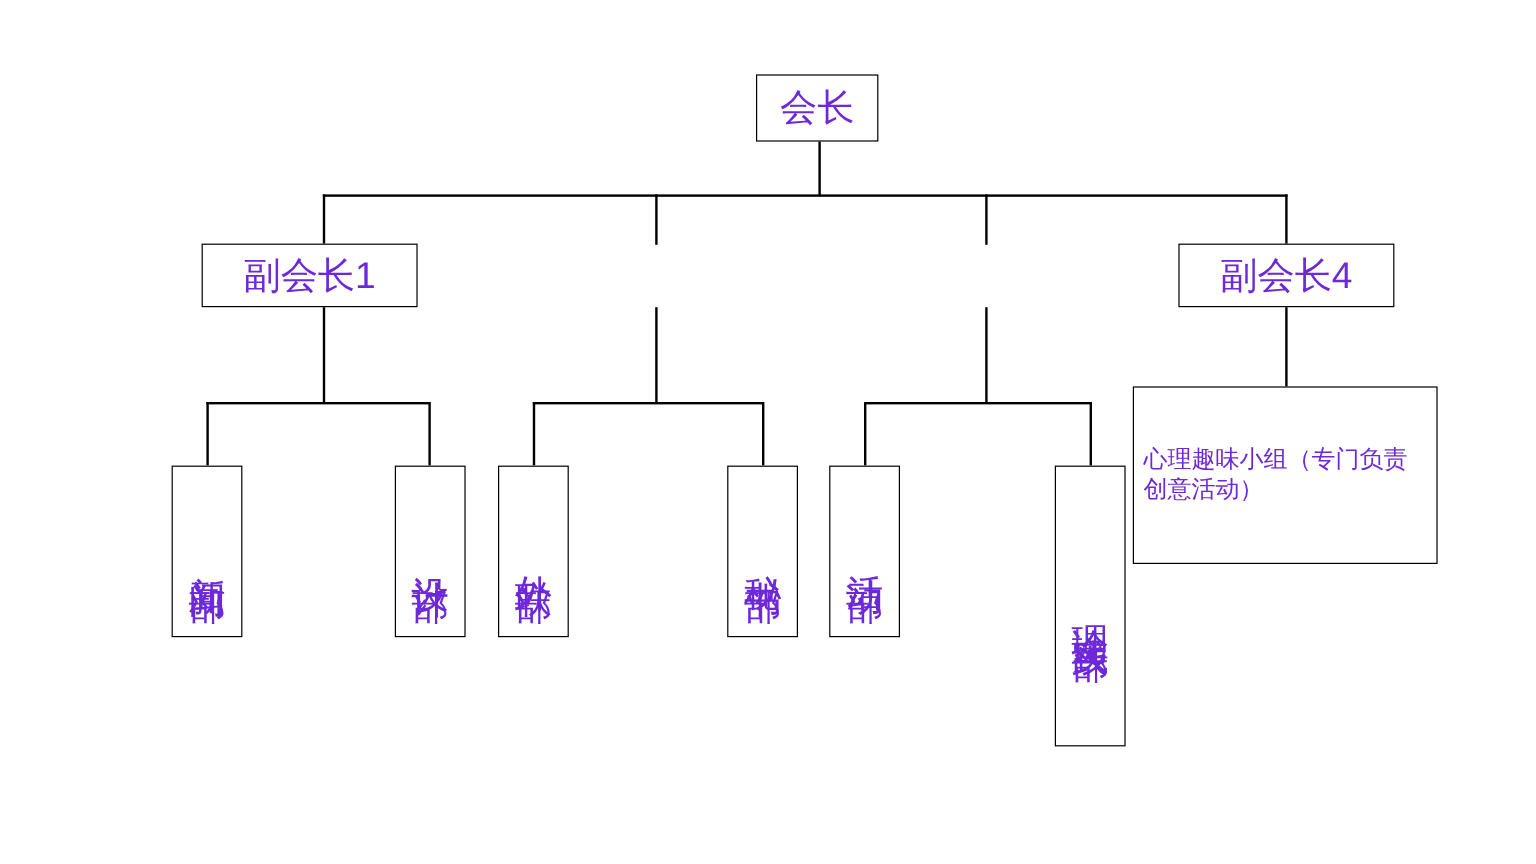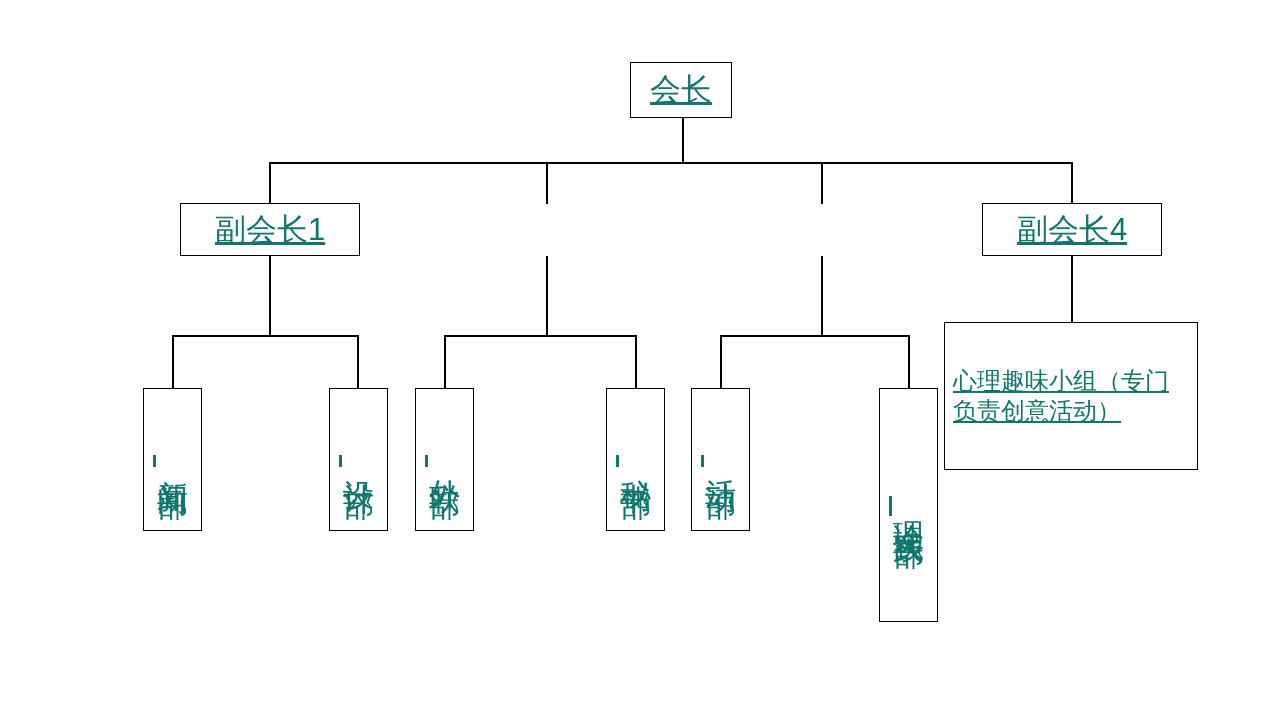--- a/index.html
+++ b/index.html
@@ -19,42 +19,41 @@
   
   .node {
     position: absolute;
     box-sizing: border-box;
     border: 1.6px solid #000000;
     background: #ffffff;
     display: flex;
     align-items: center;
     justify-content: center;
     text-align: center;
-    color: #0f766e;
+    color: #6d28d9;
     line-height: 1.08;
     white-space: pre-wrap;
-    text-decoration: underline;
   }
   
   .node.h {
     font-size: 31px;
     letter-spacing: 0px;
   }
   
   .node.v {
     writing-mode: vertical-rl;
     text-orientation: upright;
     font-size: 31px;
     line-height: 1.0;
     letter-spacing: 4px;
     padding-top: 2px;
   }
   
   .node.para {
-    font-size: 24px;
+    font-size: 20px;
     line-height: 1.24;
     text-align: left;
     justify-content: flex-start;
     padding: 4px 6px 4px 8px;
   }
   
   .ln {
     position: absolute;
     background: #000000;
   }
@@ -70,21 +69,21 @@
 
   <div class="ln vline" style="left:682px; top:118px; height:45px;"></div>
 
   <div class="ln hline" style="left:269px; top:162px; width:804px;"></div>
 
   <div class="ln vline" style="left:269px; top:162px; height:42px;"></div>
   <div class="ln vline" style="left:546px; top:162px; height:42px;"></div>
   <div class="ln vline" style="left:821px; top:162px; height:42px;"></div>
   <div class="ln vline" style="left:1071px; top:162px; height:42px;"></div>
 
-  <div class="node h" style="left:180px; top:203px; width:180px; height:53px;">副会长1</div>
+  <div class="node h" style="left:168px; top:203px; width:180px; height:53px;">副会长1</div>
 
 
 
   <div class="node h" style="left:982px; top:203px; width:180px; height:53px;">副会长4</div>
 
   <div class="ln vline" style="left:269px; top:256px; height:79px;"></div>
   <div class="ln hline" style="left:172px; top:335px; width:186px;"></div>
   <div class="ln vline" style="left:172px; top:335px; height:53px;"></div>
   <div class="ln vline" style="left:357px; top:335px; height:53px;"></div>
 

